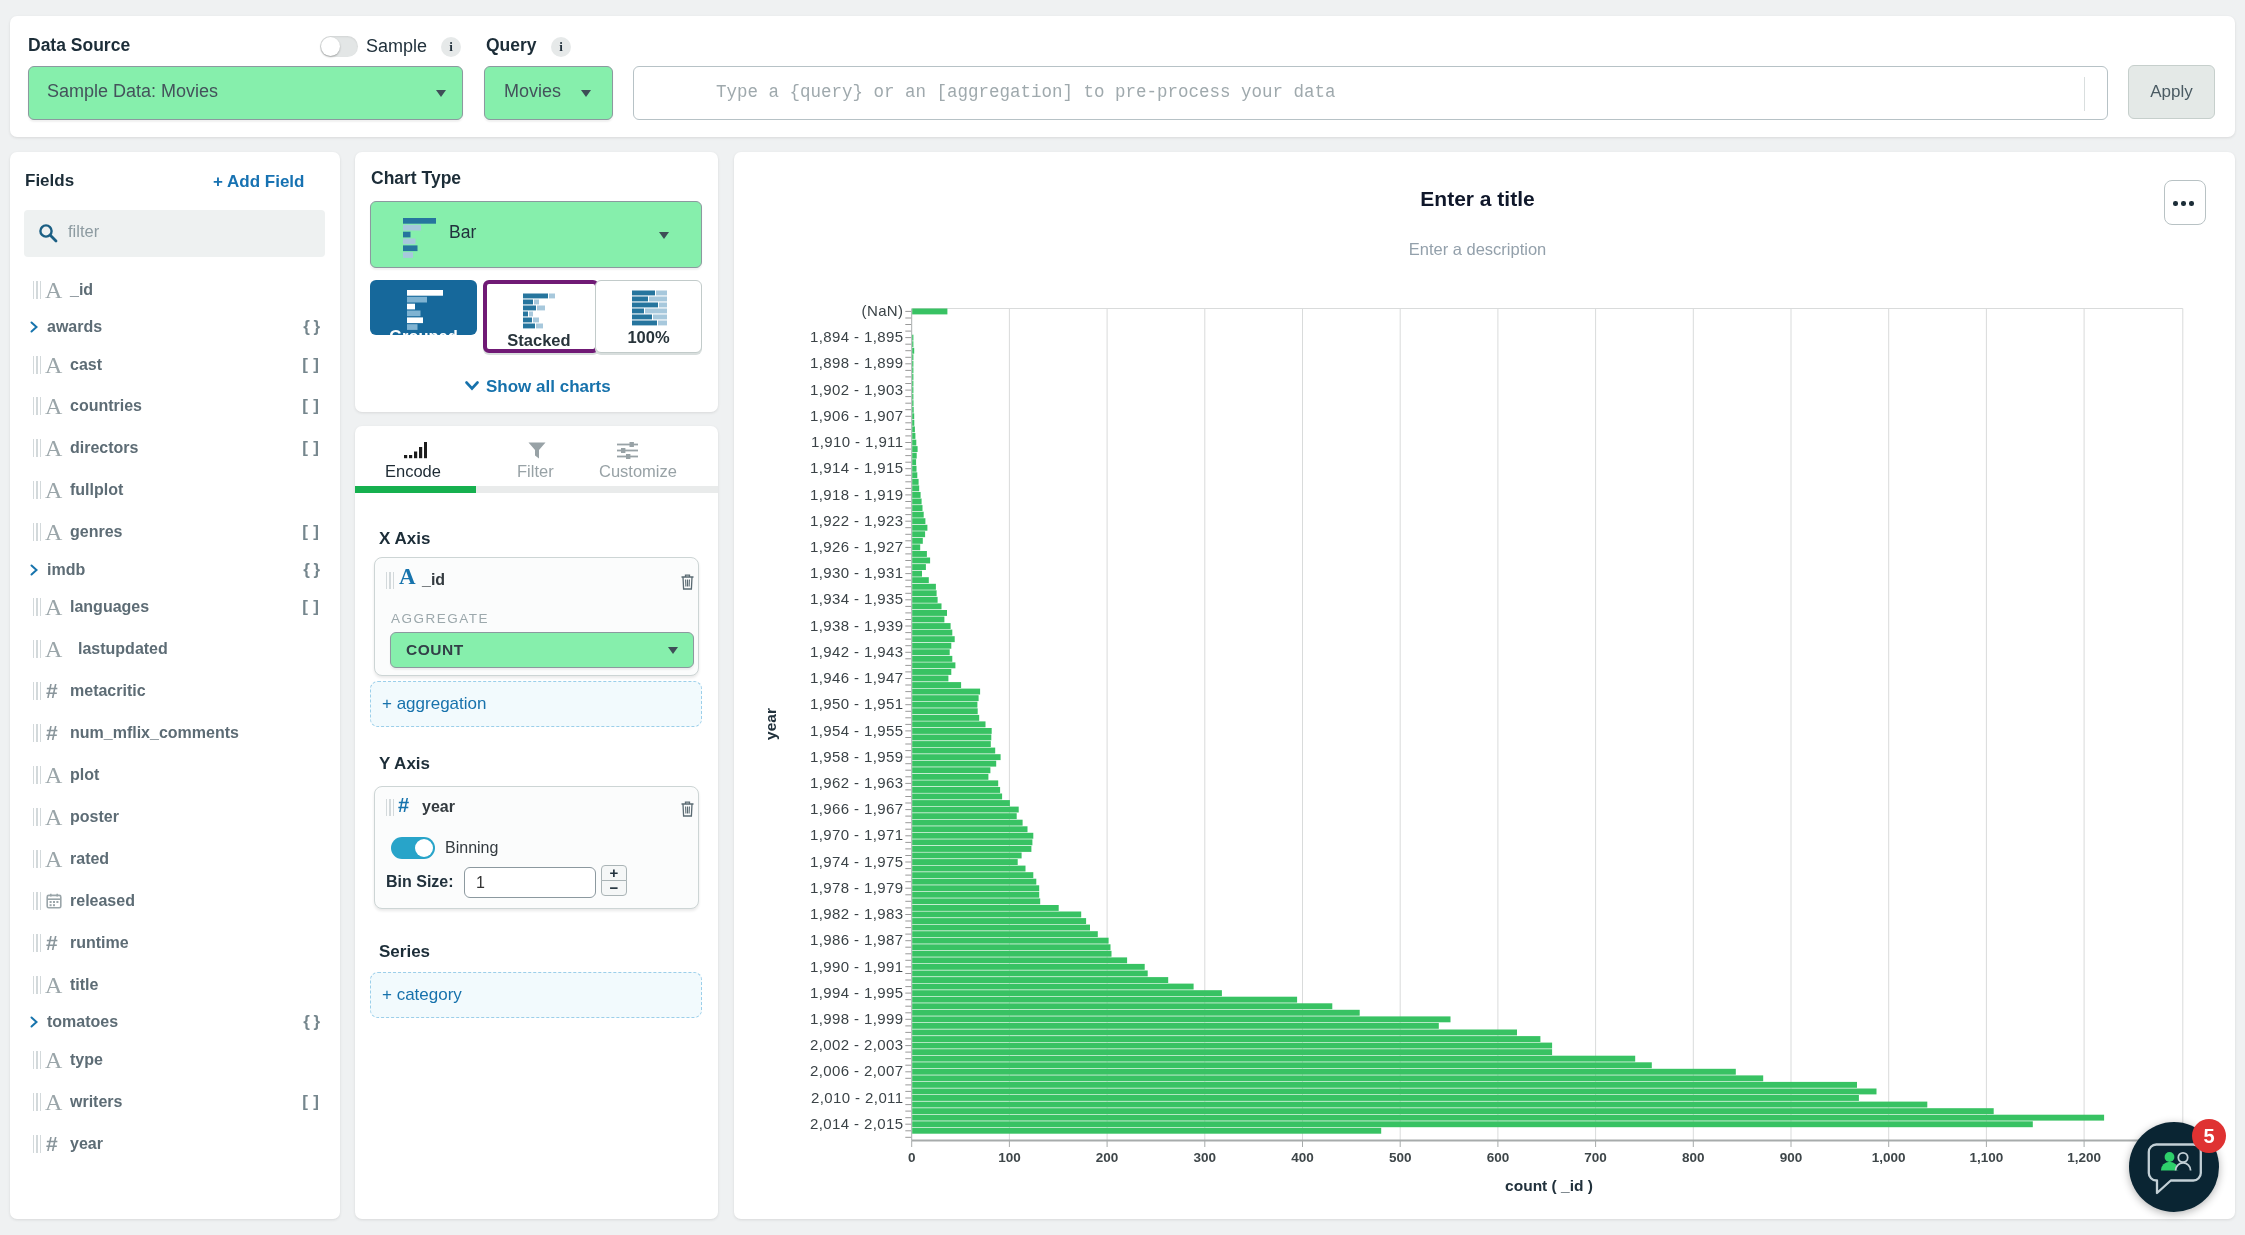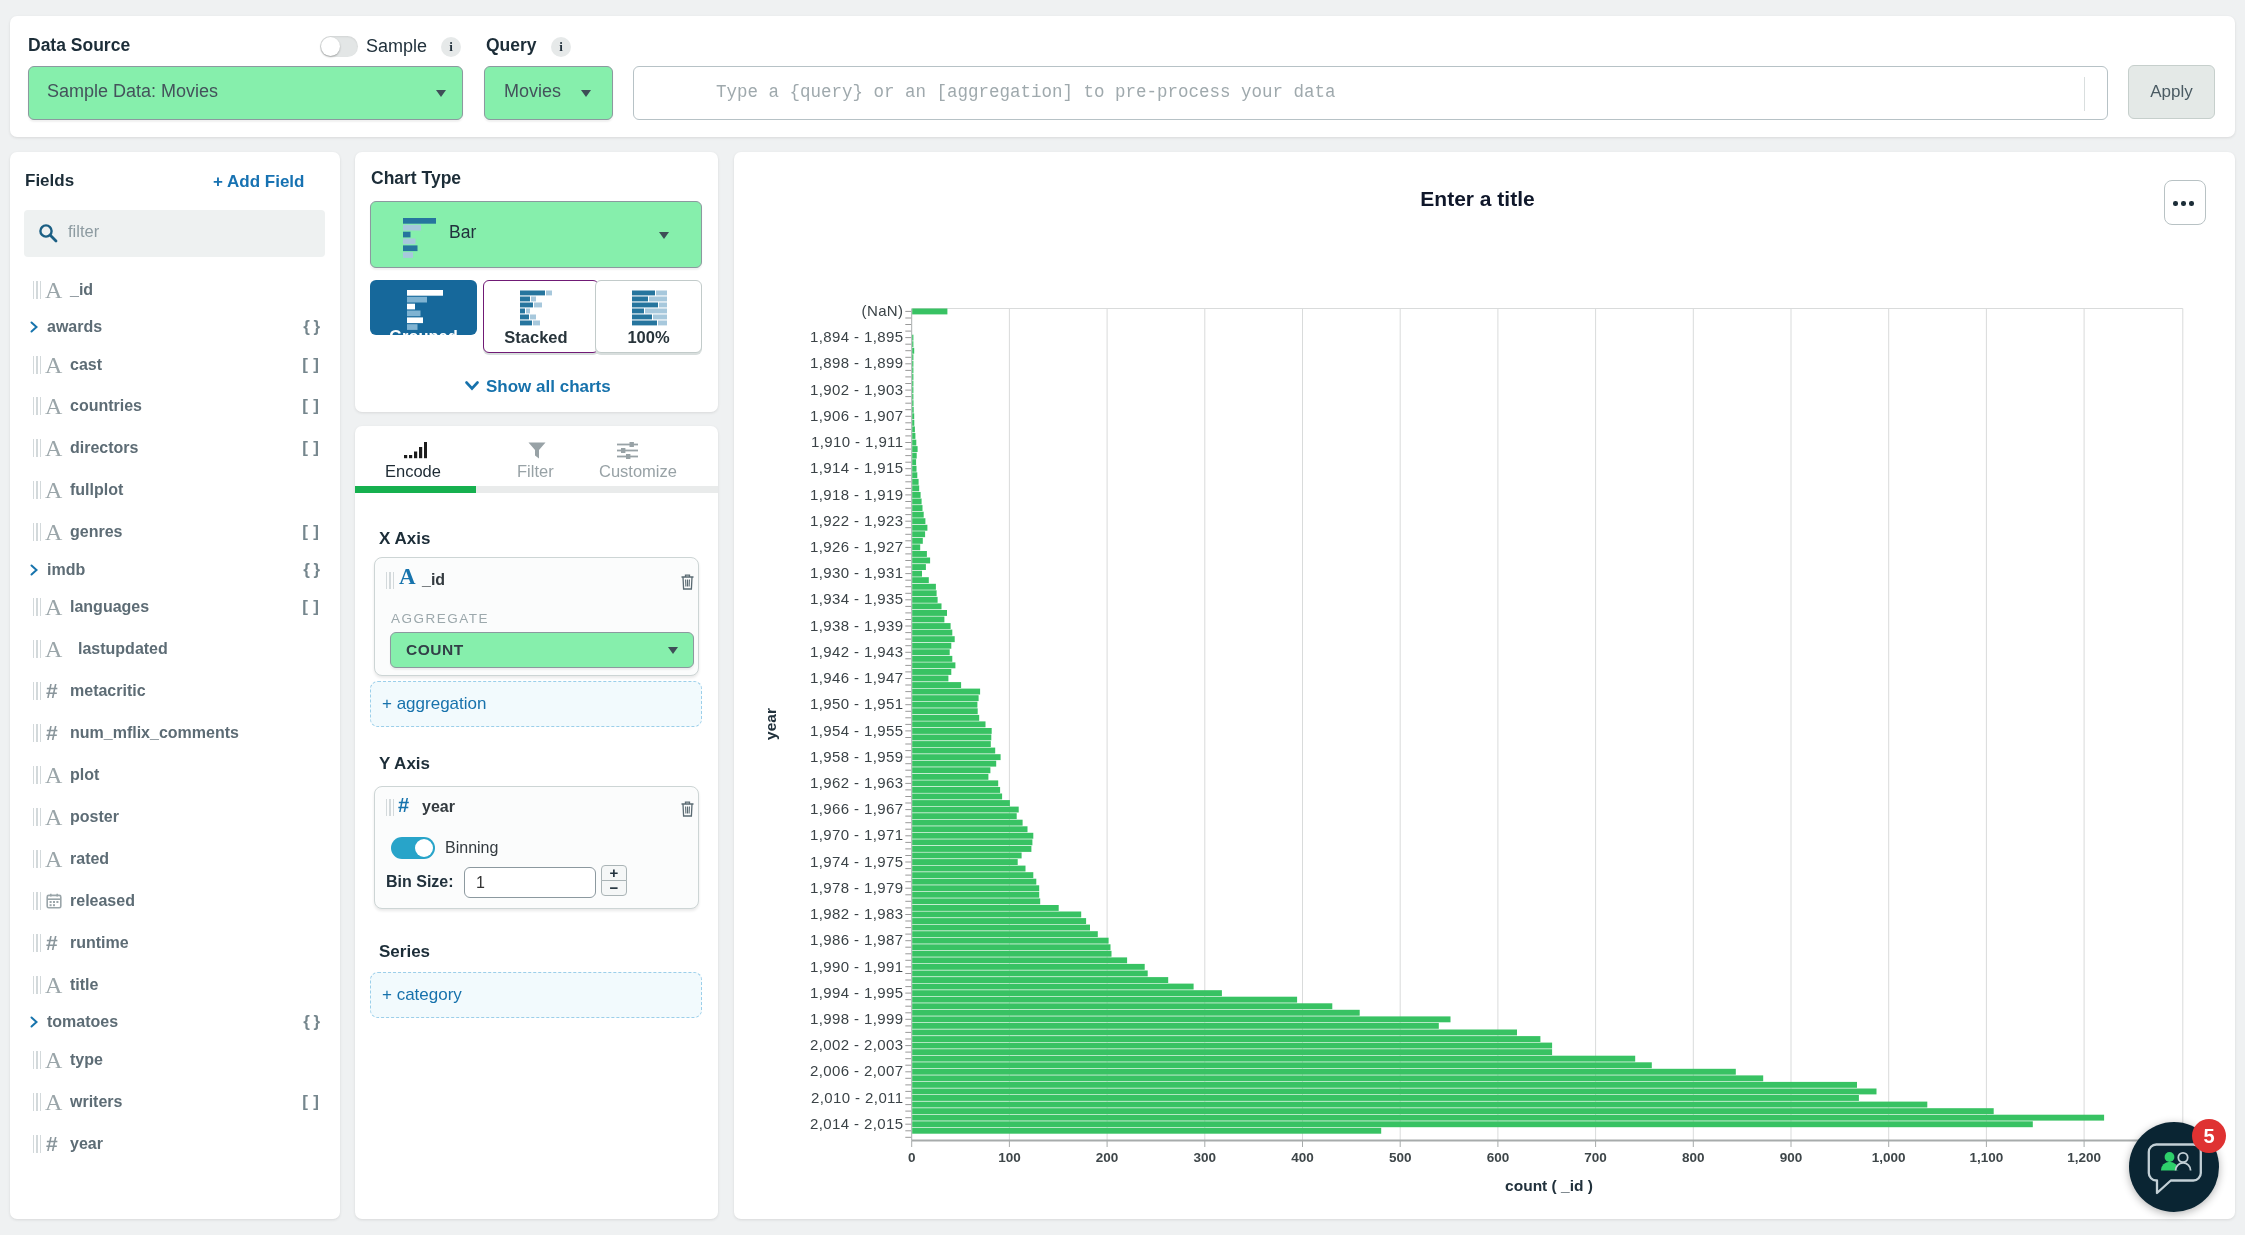--- a/index.html
+++ b/index.html
@@ -210,21 +210,21 @@
   <svg width="40" height="46" viewBox="0 0 40 46" style="position:absolute;left:37px;top:9px">
       <rect x="0" y="1.0" width="36" height="5.7" fill="#ffffff"></rect>
       <rect x="0" y="7.8" width="20" height="5.7" fill="#7fb3d2"></rect>
       <rect x="0" y="14.7" width="8" height="5.7" fill="#ffffff"></rect>
       <rect x="0" y="21.5" width="13.5" height="5.7" fill="#7fb3d2"></rect>
       <rect x="0" y="28.4" width="16" height="5.7" fill="#ffffff"></rect>
       <rect x="0" y="35.2" width="10.5" height="5.7" fill="#7fb3d2"></rect>
     </svg>
   <div style="position:absolute;left:0;width:107px;top:47px;text-align:center;font-size:16.5px;font-weight:700;color:#fff">Grouped</div>
 </div>
-<div class="abs" style="left:483px;top:280px;width:116px;height:73px;background:#fff;border:1px solid #701a75;border-radius:6px;box-shadow:0 2px 0 #d8dedd">
+<div class="abs" style="left:483px;top:280px;width:116px;height:73px;background:#fff;border:4px solid #701a75;border-radius:6px;box-shadow:0 2px 0 #d8dedd">
   <svg width="40" height="42" viewBox="0 0 40 42" style="position:absolute;left:36px;top:9px">
       <rect x="0" y="0.5" width="25" height="4.9" fill="#26759e"></rect>
       <rect x="26" y="0.5" width="6" height="4.9" fill="#a7c8dc"></rect>
       <rect x="0" y="6.5" width="10" height="4.9" fill="#26759e"></rect>
       <rect x="11" y="6.5" width="5" height="4.9" fill="#a7c8dc"></rect>
       <rect x="0" y="12.5" width="13" height="4.9" fill="#26759e"></rect>
       <rect x="14" y="12.5" width="8" height="4.9" fill="#a7c8dc"></rect>
       <rect x="0" y="18.5" width="5" height="4.9" fill="#26759e"></rect>
       <rect x="6" y="18.5" width="4" height="4.9" fill="#a7c8dc"></rect>
       <rect x="0" y="24.5" width="9" height="4.9" fill="#26759e"></rect>
@@ -325,20 +325,21 @@
     <div style="position:absolute;left:0;top:0;width:26px;height:16px;background:#f5f7f7;border:1px solid #aab4b6;border-radius:4px 4px 0 0;text-align:center;line-height:14px;font-size:15px;font-weight:700;color:#21313c">+</div>
     <div style="position:absolute;left:0;top:15px;width:26px;height:16px;background:#f5f7f7;border:1px solid #aab4b6;border-radius:0 0 4px 4px;text-align:center;line-height:13px;font-size:15px;font-weight:700;color:#21313c">−</div>
   </div>
 </div>
 
 <div class="sechdr" style="left:379px;top:942px">Series</div>
 <div class="dashedbtn" style="left:370px;top:972px;width:332px;height:46px">+ category</div>
 
 <div class="card" style="left:734px;top:152px;width:1501px;height:1067px;overflow:hidden">
   <div style="position:absolute;left:-7px;top:35px;width:1501px;text-align:center;font-size:21px;font-weight:700;color:#0f172a">Enter a title</div>
+  <div style="position:absolute;left:-7px;top:88px;width:1501px;text-align:center;font-size:16.5px;color:#93a0ab">Enter a description</div>
   <svg width="1501" height="1067" viewBox="0 0 1501 1067" style="position:absolute;left:0;top:0;font-family:'Liberation Sans',sans-serif">
 <line x1="177.7" y1="156.5" x2="177.7" y2="988.5" stroke="#a9aeae" stroke-width="1"></line>
 <line x1="275.4" y1="156.5" x2="275.4" y2="988.5" stroke="#d9dbdb" stroke-width="1"></line>
 <line x1="373.1" y1="156.5" x2="373.1" y2="988.5" stroke="#d9dbdb" stroke-width="1"></line>
 <line x1="470.8" y1="156.5" x2="470.8" y2="988.5" stroke="#d9dbdb" stroke-width="1"></line>
 <line x1="568.5" y1="156.5" x2="568.5" y2="988.5" stroke="#d9dbdb" stroke-width="1"></line>
 <line x1="666.2" y1="156.5" x2="666.2" y2="988.5" stroke="#d9dbdb" stroke-width="1"></line>
 <line x1="763.9" y1="156.5" x2="763.9" y2="988.5" stroke="#d9dbdb" stroke-width="1"></line>
 <line x1="861.6" y1="156.5" x2="861.6" y2="988.5" stroke="#d9dbdb" stroke-width="1"></line>
 <line x1="959.3" y1="156.5" x2="959.3" y2="988.5" stroke="#d9dbdb" stroke-width="1"></line>

